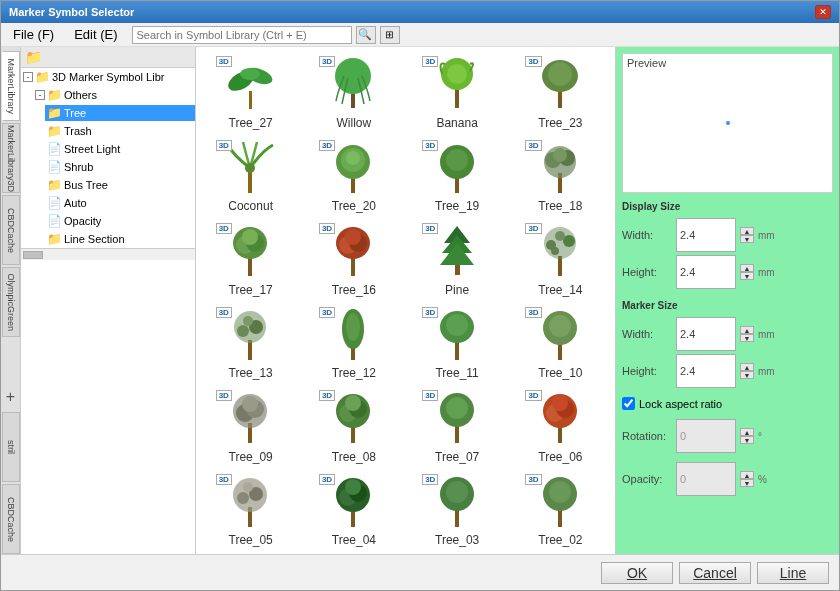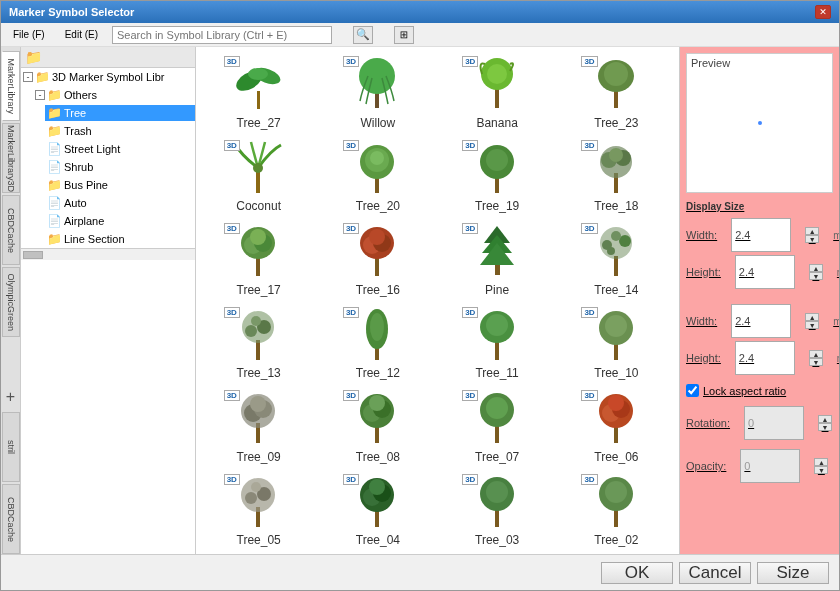--- a/index.html
+++ b/index.html
@@ -63,29 +63,29 @@
       display: flex;
       align-items: center;
       gap: 8px;
       height: 24px;
       flex-shrink: 0;
     }
 
     .menu-item {
       padding: 2px 6px;
       cursor: pointer;
-      font-size: 10px;
+      font-size: 13px;
     }
 
     .search-bar {
       flex: 1;
       margin-left: auto;
       display: flex;
       align-items: center;
-      gap: 21px;
+      gap: 4px;
     }
 
     .search-input {
       width: 220px;
       height: 18px;
       border: 1px solid #aaa;
       padding: 1px 4px;
       font-size: 11px;
       color: #999;
       background: white;
@@ -251,29 +251,28 @@
       text-align: center;
       color: #333;
       margin-top: 2px;
     }
 
     
     .tree-svg { overflow: visible; }
 
     
     .right-panel {
-      width: 160px;
-      background: #fca5a5;
+      width: 224px;
+      background: #86efac;
       border-left: 1px solid #ccc;
       display: flex;
       flex-direction: column;
       padding: 6px;
       gap: 6px;
       flex-shrink: 0;
-      text-decoration: underline;
     }
 
     .preview-box {
       background: white;
       border: 1px solid #ccc;
       height: 140px;
       display: flex;
       align-items: center;
       justify-content: center;
       position: relative;
@@ -297,21 +296,21 @@
     .prop-section-title {
       font-weight: bold;
       font-size: 10px;
       color: #333;
       margin-top: 2px;
     }
 
     .prop-row {
       display: flex;
       align-items: center;
-      gap: 14px;
+      gap: 4px;
       margin-bottom: 3px;
     }
 
     .prop-label {
       width: 50px;
       font-size: 11px;
       color: #444;
     }
 
     .prop-input {
@@ -376,22 +375,23 @@
       height: 36px;
       flex-shrink: 0;
     }
 
     .bottom-btn {
       width: 72px;
       height: 22px;
       background: linear-gradient(to bottom, #f8f8f8, #e0e0e0);
       border: 1px solid #aaa;
       cursor: pointer;
-      font-size: 17px;
+      font-size: 14px;
       color: #333;
+      text-decoration: underline;
     }
 
     
     .side-tab-vertical {
       writing-mode: vertical-lr;
       transform: rotate(180deg);
       font-size: 9px;
       white-space: nowrap;
     }
   </style>
@@ -486,35 +486,35 @@
       <div class="tree-node" style="padding-left:24px;">
         <div class="tree-node-content">
           <span style="font-size:12px;color:#e0c080;">📄</span>
           <span>Shrub</span>
         </div>
       </div>
 
       <div class="tree-node" style="padding-left:24px;">
         <div class="tree-node-content">
           <span style="font-size:12px;color:#f0c040;">📁</span>
-          <span>Bus Pine</span>
+          <span>Bus Tree</span>
         </div>
       </div>
 
       <div class="tree-node" style="padding-left:24px;">
         <div class="tree-node-content">
           <span style="font-size:12px;color:#e0c080;">📄</span>
           <span>Auto</span>
         </div>
       </div>
 
       <div class="tree-node" style="padding-left:24px;">
         <div class="tree-node-content">
           <span style="font-size:12px;color:#e0c080;">📄</span>
-          <span>Airplane</span>
+          <span>Opacity</span>
         </div>
       </div>
 
       <div class="tree-node" style="padding-left:24px;">
         <div class="tree-node-content">
           <span style="font-size:12px;color:#f0c040;">📁</span>
           <span>Line Section</span>
         </div>
       </div>
 
@@ -884,20 +884,21 @@
           <input class="prop-input" type="text" value="2.4" style="">
           <div class="prop-stepper">
             <div class="stepper-btn">▲</div>
             <div class="stepper-btn">▼</div>
           </div>
           <span class="prop-unit">mm</span>
         </div>
       </div>
 
       <div>
+        <div class="prop-section-title">Marker Size</div>
         <div style="height:6px;"></div>
         <div class="prop-row">
           <span class="prop-label">Width:</span>
           <input class="prop-input" type="text" value="2.4" style="">
           <div class="prop-stepper">
             <div class="stepper-btn">▲</div>
             <div class="stepper-btn">▼</div>
           </div>
           <span class="prop-unit">mm</span>
         </div>
@@ -937,15 +938,15 @@
         </div>
         <span class="prop-unit">%</span>
       </div>
 
     </div>
   </div>
 
   <div class="bottom-bar">
     <button class="bottom-btn">OK</button>
     <button class="bottom-btn">Cancel</button>
-    <button class="bottom-btn">Size</button>
+    <button class="bottom-btn">Line</button>
   </div>
 </div>
 
 </body></html>

